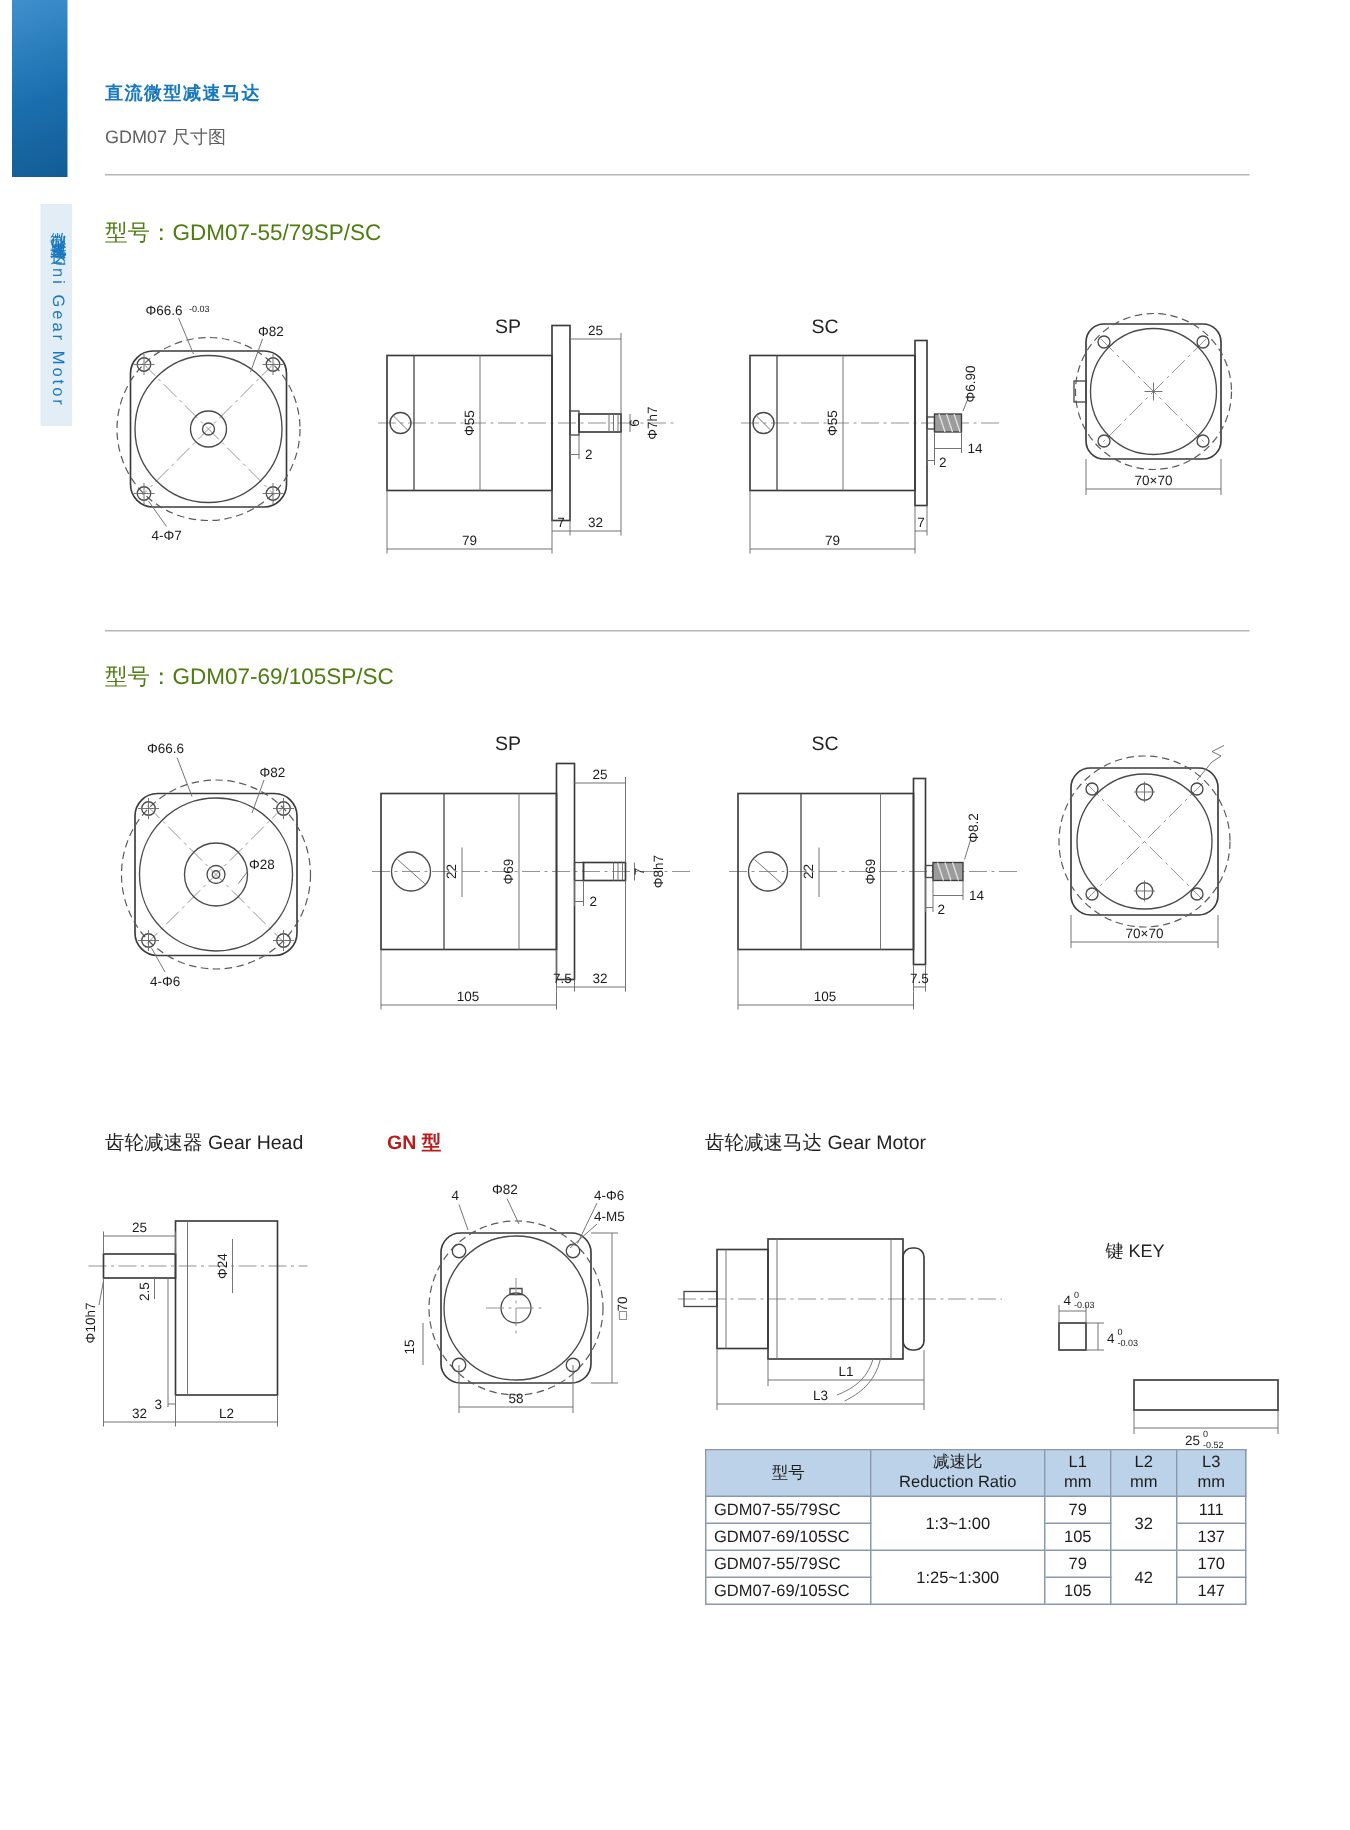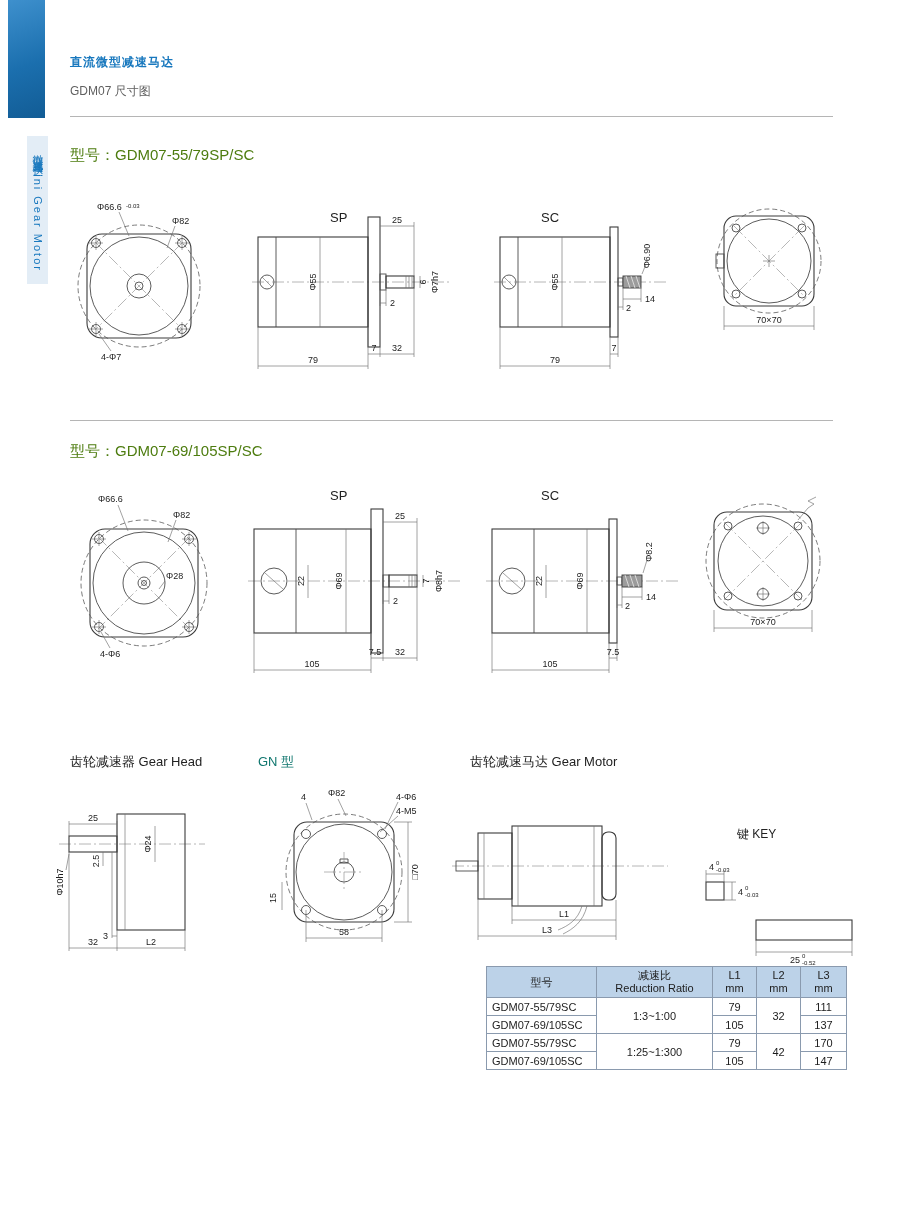--- a/index.html
+++ b/index.html
@@ -9,35 +9,35 @@
   .corner-block { position:absolute; left:8px; top:0; width:37px; height:118px;
     background:linear-gradient(160deg,#3e90cd 0%, #1b6fae 55%, #125c95 100%); }
   .page-title { position:absolute; left:70px; top:54px; font-size:12px; font-weight:bold; color:#1878be; letter-spacing:1px; }
   .page-subtitle { position:absolute; left:70px; top:83px; font-size:12px; color:#606060; }
   .rule { position:absolute; height:1px; background:#b5b5b5; }
   .side-tab { position:absolute; left:27px; top:136px; width:21px; padding:10px 3px 12px 3px;
     background:#e3edf6; color:#1878be; font-size:11px; letter-spacing:2px; writing-mode:vertical-rl; text-align:center; }
   .sec-title { position:absolute; left:70px; font-size:15px; font-weight:normal; color:#4d7c0f; }
   .view-label { position:absolute; font-size:13px; color:#222;margin-top:20px; }
   .s3-title { position:absolute; font-size:13px; color:#222; }
-  .s3-title.orange { color:#0f766e; font-weight:normal; }
+  .s3-title.orange { color:#b91c1c; font-weight:bold; }
   .key-label { position:absolute; font-size:12px; color:#222; }
   svg.drawing { position:absolute; overflow:visible; }
   .ol   { fill:none; stroke:#3b3b3b; stroke-width:1.1; }
   .ol2  { fill:none; stroke:#4a4a4a; stroke-width:0.9; }
   .thin { fill:none; stroke:#707070; stroke-width:0.65; }
   .cl   { fill:none; stroke:#909090; stroke-width:0.65; stroke-dasharray:12 3 2 3; }
   .dsh  { fill:none; stroke:#5a5a5a; stroke-width:0.8; stroke-dasharray:5 3; }
   .worm { fill:#9c9c9c; stroke:#3b3b3b; stroke-width:0.9; }
   .wl   { fill:none; stroke:#e8e8e8; stroke-width:0.8; }
   text.dim  { font-size:9px; fill:#1c1c1c; }
   text.dimc { font-size:9px; fill:#1c1c1c; text-anchor:middle; }
   text.tol  { font-size:6px; fill:#1c1c1c; }
   .spec-table { position:absolute; left:470px; top:966px; width:360px; border-collapse:collapse;
-    font-size:11px; color:#1c1c1c; table-layout:fixed;margin-left:16px; }
+    font-size:11px; color:#1c1c1c; table-layout:fixed; }
   .spec-table th, .spec-table td { border:1px solid #8a9aae; }
   .spec-table thead th { background:#bcd2e8; font-weight:normal; text-align:center; line-height:1.2; padding:2px 2px; }
   .spec-table td { padding:1px 5px; height:18px; }
   .spec-table td.c { text-align:center; padding:1px 2px; }
 </style>
 </head>
 <body>
 
 <div class="page">
 

